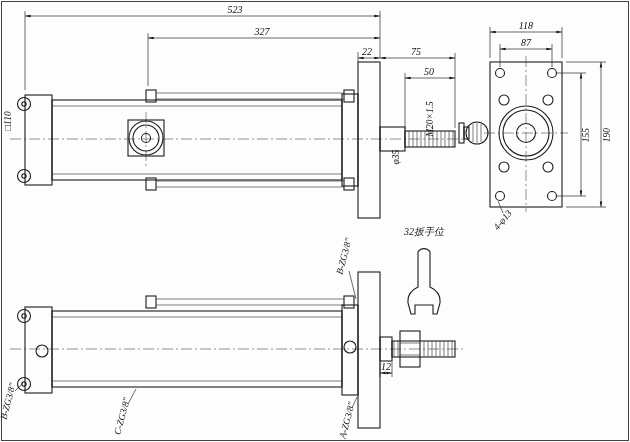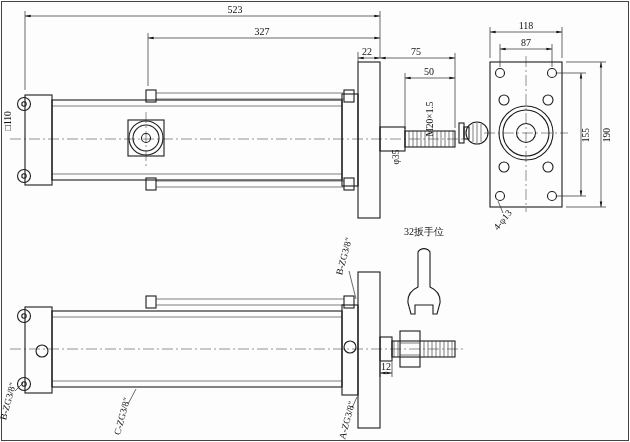--- a/index.html
+++ b/index.html
@@ -1,16 +1,16 @@
 <!DOCTYPE html>
 <html><head>
 <meta charset="utf-8">
 <style>
   html,body{margin:0;padding:0;background:#ffffff;}
-  .sheet{position:relative;width:630px;height:442px;background:#fdfdfd;overflow:hidden;}
+  .sheet{position:relative;width:630px;height:442px;background:#fdfdfd;overflow:hidden;font-style:italic;}
   svg{display:block;}
   .out{stroke:#1c1c1c;stroke-width:1.1;fill:none;stroke-linecap:square;}
   .thin{stroke:#2a2a2a;stroke-width:0.6;fill:none;}
   .dim{stroke:#2a2a2a;stroke-width:0.7;fill:none;}
   .cl{stroke:#3a3a3a;stroke-width:0.55;fill:none;stroke-dasharray:11 3 2 3;}
   .frame{stroke:#444;stroke-width:1;fill:none;}
   text{font-family:"Liberation Serif","DejaVu Serif","DejaVu Sans",serif;font-size:10px;fill:#111;}
   .vtx{font-size:9.5px;}
 </style>
 </head>

